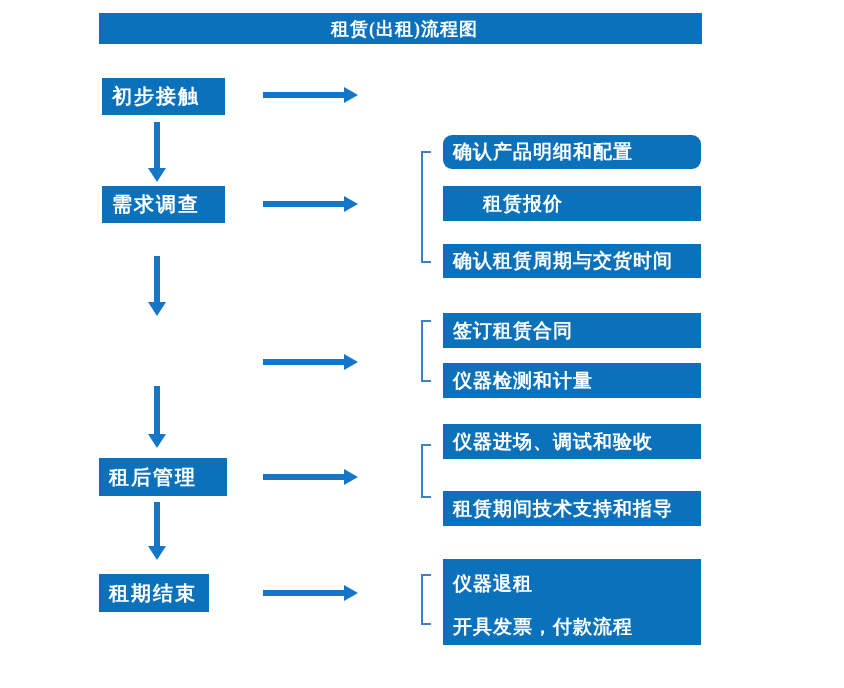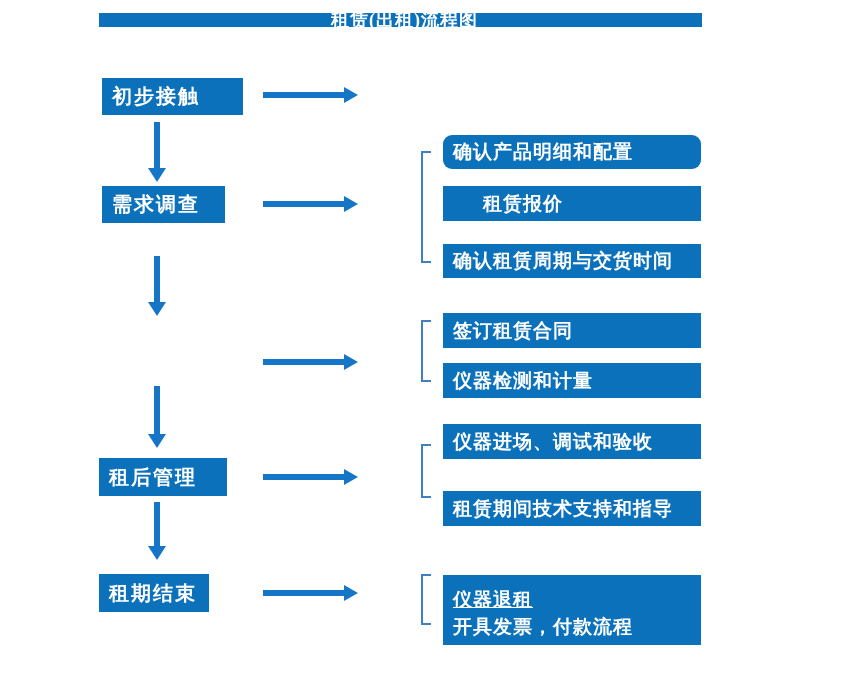--- a/index.html
+++ b/index.html
@@ -16,40 +16,40 @@
   }
   .canvas {
     position: relative;
     width: 844px;
     height: 688px;
     background: var(--bg);
     overflow: hidden;
   }
   .titlebar {
     position: absolute;
-    left: 99px; top: 13px; width: 603px; height: 14px;
+    left: 99px; top: 13px; width: 603px; height: 31px;
     background: var(--box);
     color: var(--text);
     font-weight: bold;
     font-size: 18px;
     display: flex; align-items: center; justify-content: center;
     letter-spacing: 1px;
     padding-left: 8px;
   }
   .stagebox {
     position: absolute;
     background: var(--box);
     color: var(--text);
     font-weight: bold;
     font-size: 20px;
     display: flex; align-items: center;
     padding-left: 10px;
     letter-spacing: 2px;
   }
-  .s0 { left: 102px; top: 78px;  width: 141px; height: 37px; }
+  .s0 { left: 102px; top: 78px;  width: 123px; height: 37px; }
   .s1 { left: 102px; top: 186px; width: 123px; height: 37px; }
   .s2 { left: 102px; top: 344px; width: 109px; height: 37px; }
   .s3 { left: 99px;  top: 458px; width: 128px; height: 38px; }
   .s4 { left: 99px;  top: 574px; width: 110px; height: 38px; }
   .outbox {
     position: absolute;
     left: 443px; width: 258px; height: 35px;
     background: var(--box);
     color: var(--text);
     font-weight: bold;
@@ -59,21 +59,21 @@
     letter-spacing: 1px;
   }
   .o0 { top: 78px; }
   .o1 { top: 135px; height: 34px; border-radius: 9px; }
   .o2 { top: 186px; padding-left: 40px; }
   .o3 { top: 244px; height: 34px; }
   .o4 { top: 313px; }
   .o5 { top: 363px; }
   .o6 { top: 424px; }
   .o7 { top: 491px; }
-  .o8 { top: 575px; height: 50px; text-decoration: underline; }
+  .o8 { top: 559px; height: 50px; }
   .o9 { top: 608px; height: 37px; }
   .harrow {
     position: absolute;
     left: 263px; width: 95px; height: 16px;
     display: flex; align-items: center;
   }
   .harrow .shaft { flex: 1; height: 6px; background: var(--arrow); }
   .harrow .head {
     width: 0; height: 0;
     border-left: 14px solid var(--arrow);

